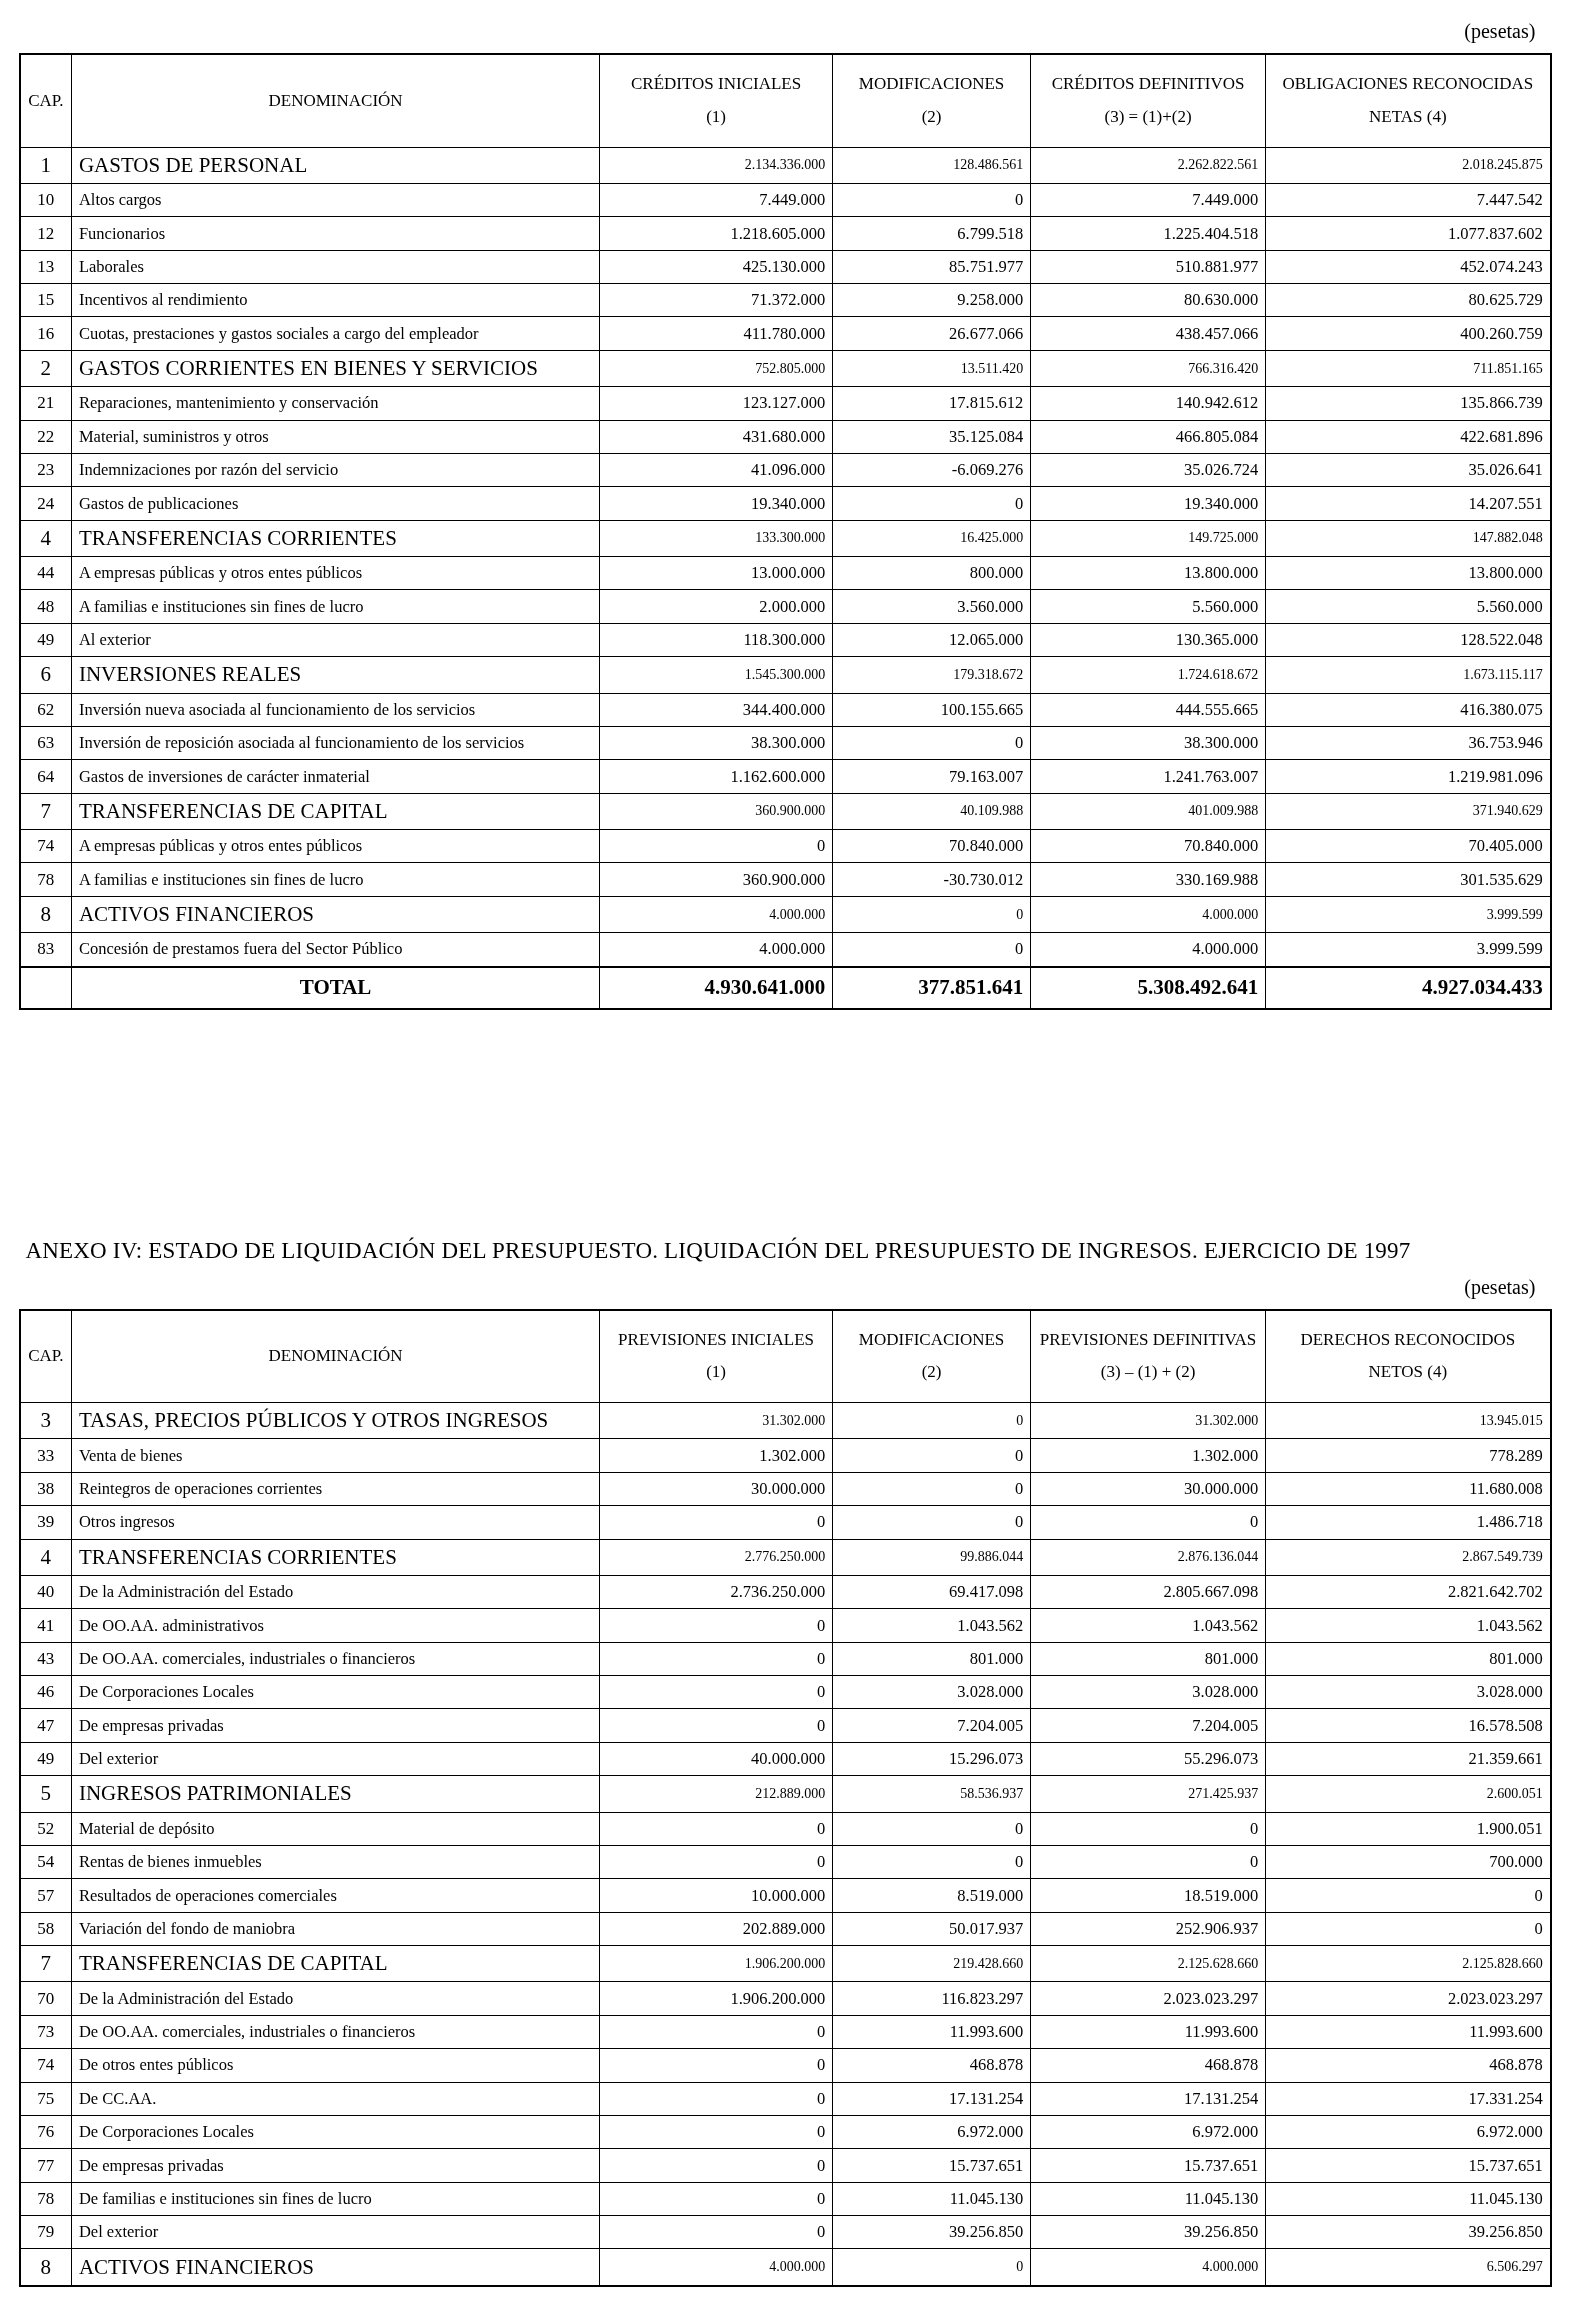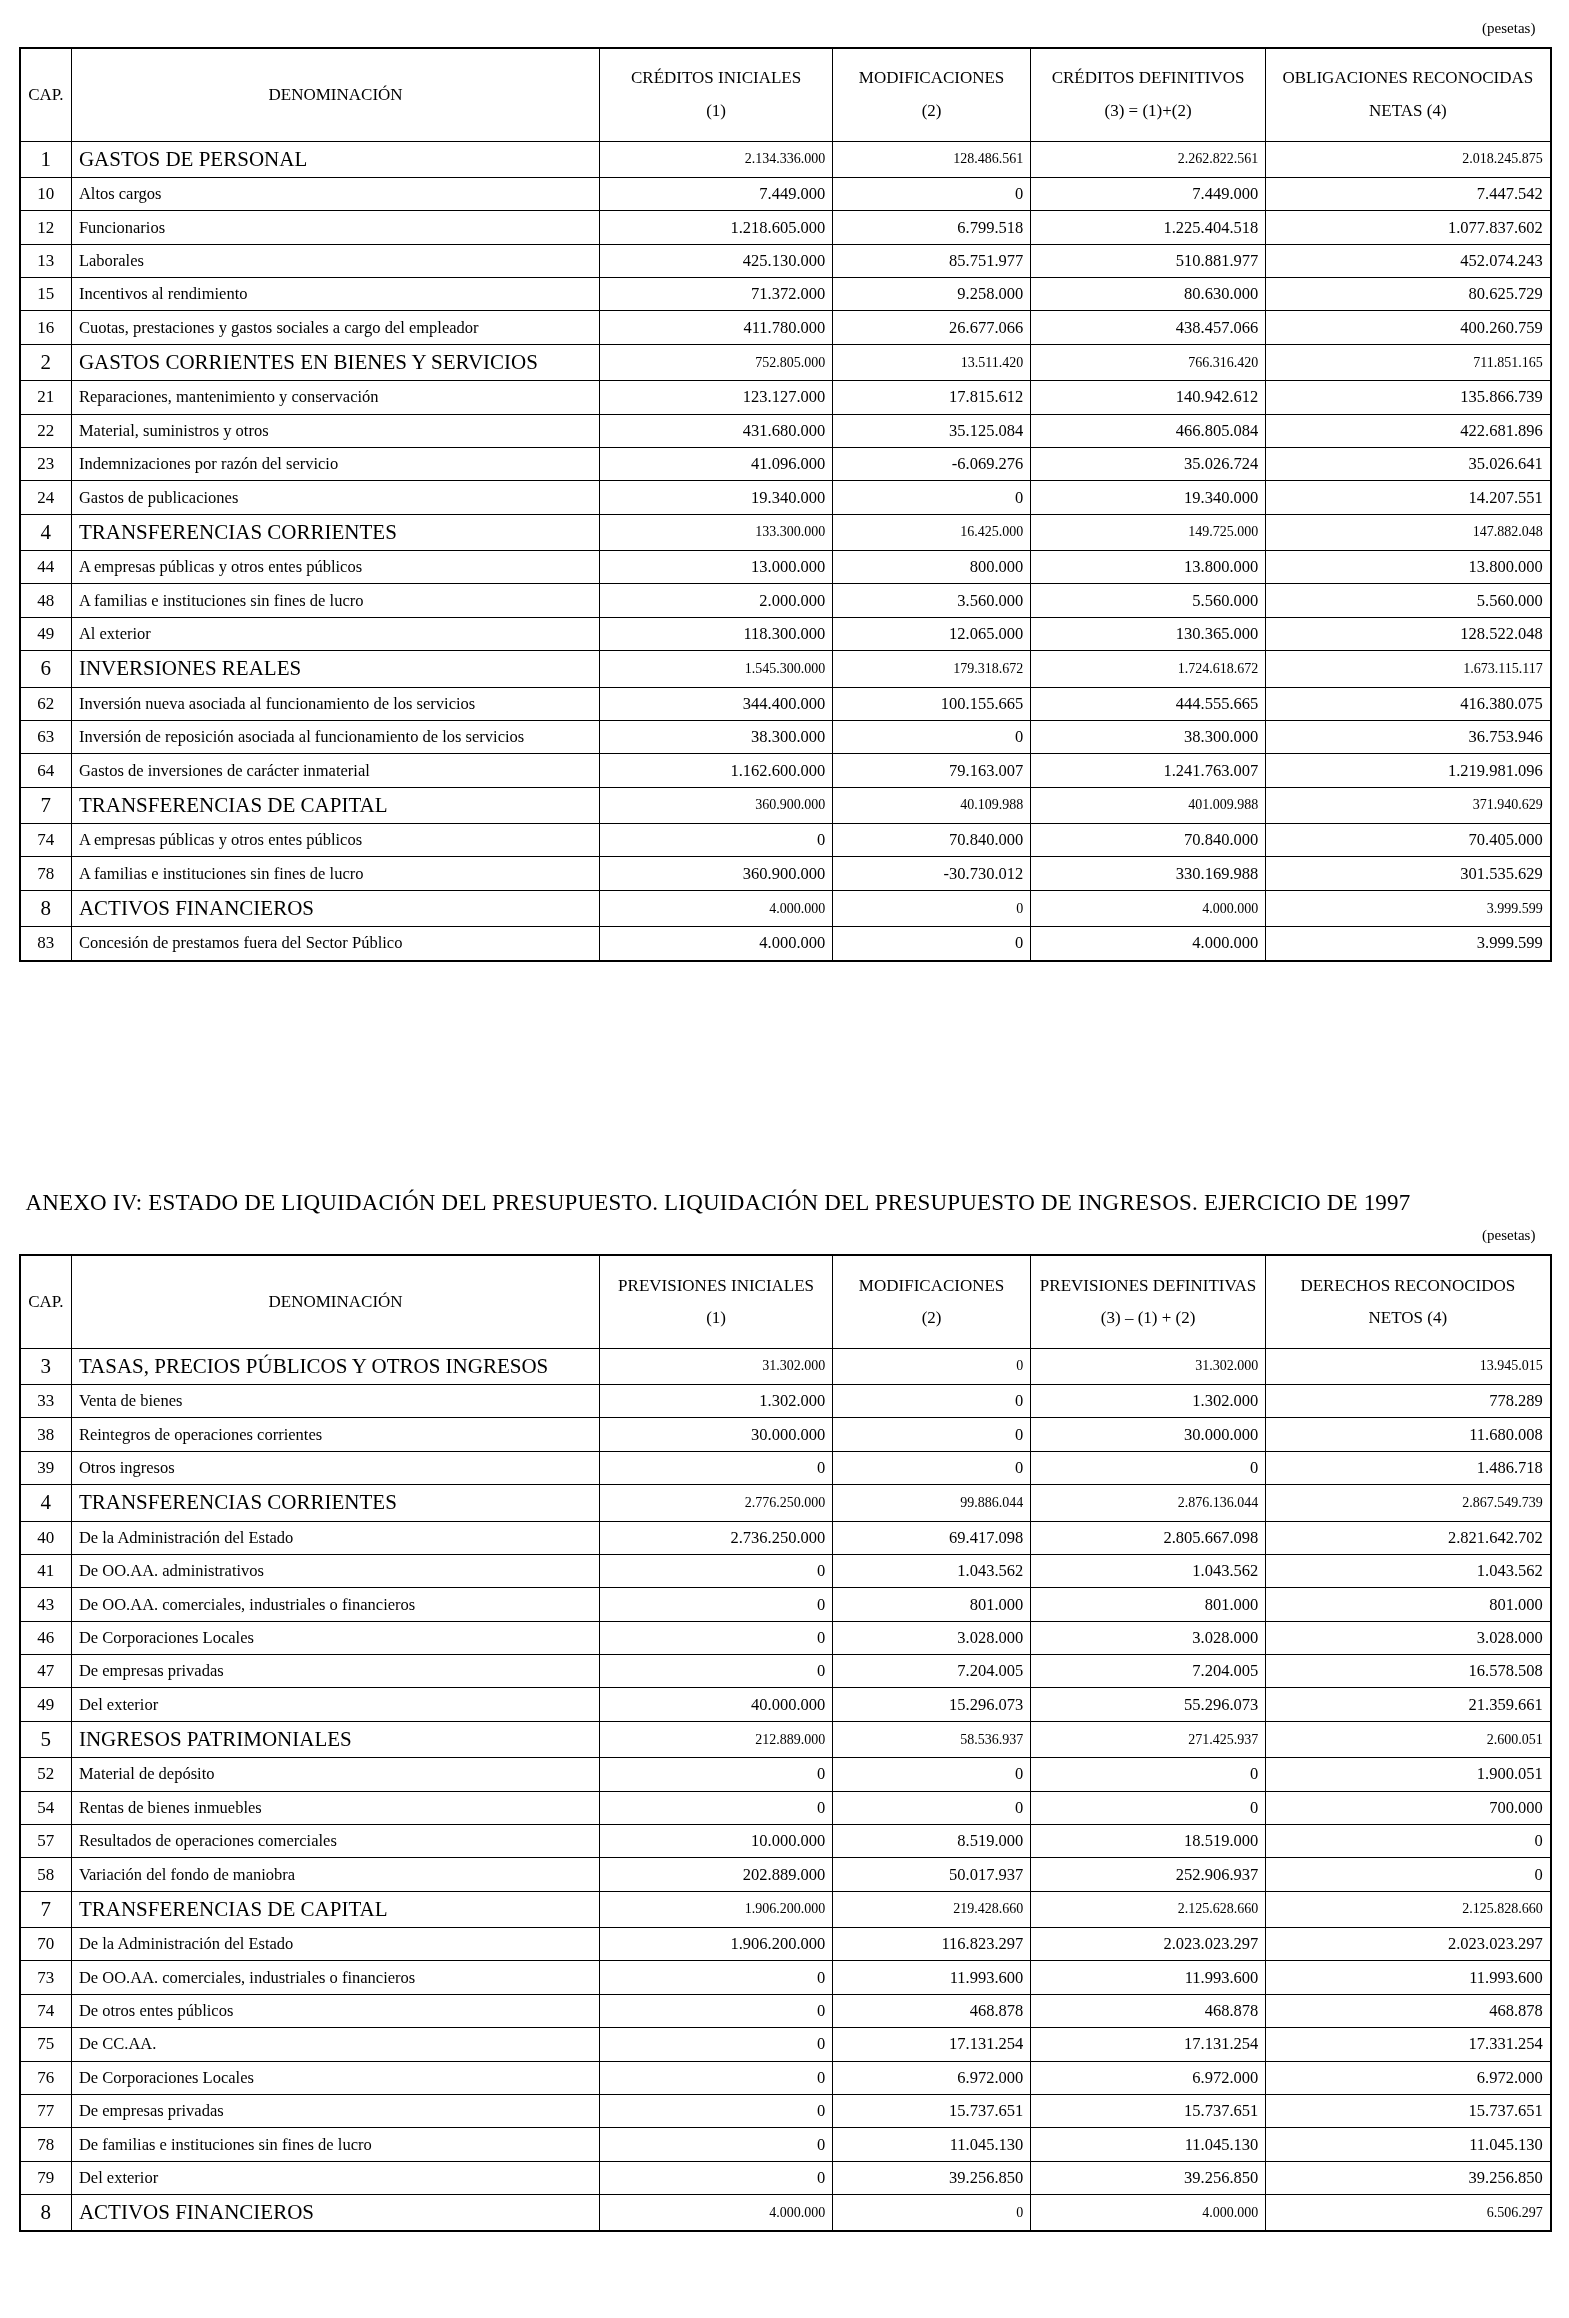--- a/index.html
+++ b/index.html
@@ -18,21 +18,21 @@
     padding: 8.4px 18.6px 8.4px 18.6px;
   }
   .annex-title {
     font-size: 23px;
     letter-spacing: 0.2px;
     text-align: left;
     padding-left: 6.8px;
     white-space: nowrap;
   }
   .units-line {
-    font-size: 15px;
+    font-size: 20px;
     text-align: right;
     padding-right: 15px;
     margin-top: 11.8px;
     margin-bottom: 10px;
   }
   table.liq {
     width: 100%;
     border-collapse: collapse;
     table-layout: fixed;
     font-size: 17.7px;
@@ -325,20 +325,28 @@
             <td class="num">3.999.599</td>
           </tr>
           <tr class="rowline article">
             <td class="cap">83</td>
             <td class="den">Concesión de prestamos fuera del Sector Público</td>
             <td class="num">4.000.000</td>
             <td class="num">0</td>
             <td class="num">4.000.000</td>
             <td class="num">3.999.599</td>
           </tr>
+          <tr class="total">
+            <td class="cap"></td>
+            <td class="den">TOTAL</td>
+            <td class="num">4.930.641.000</td>
+            <td class="num">377.851.641</td>
+            <td class="num">5.308.492.641</td>
+            <td class="num">4.927.034.433</td>
+          </tr>
         </tbody>
     </table>
   </div>
 
   <div class="spacer"></div>
 
   <div>
     <div class="annex-title">ANEXO IV: ESTADO DE LIQUIDACIÓN DEL PRESUPUESTO. LIQUIDACIÓN DEL PRESUPUESTO DE INGRESOS. EJERCICIO DE 1997</div>
     <div class="units-line">(pesetas)</div>
 

